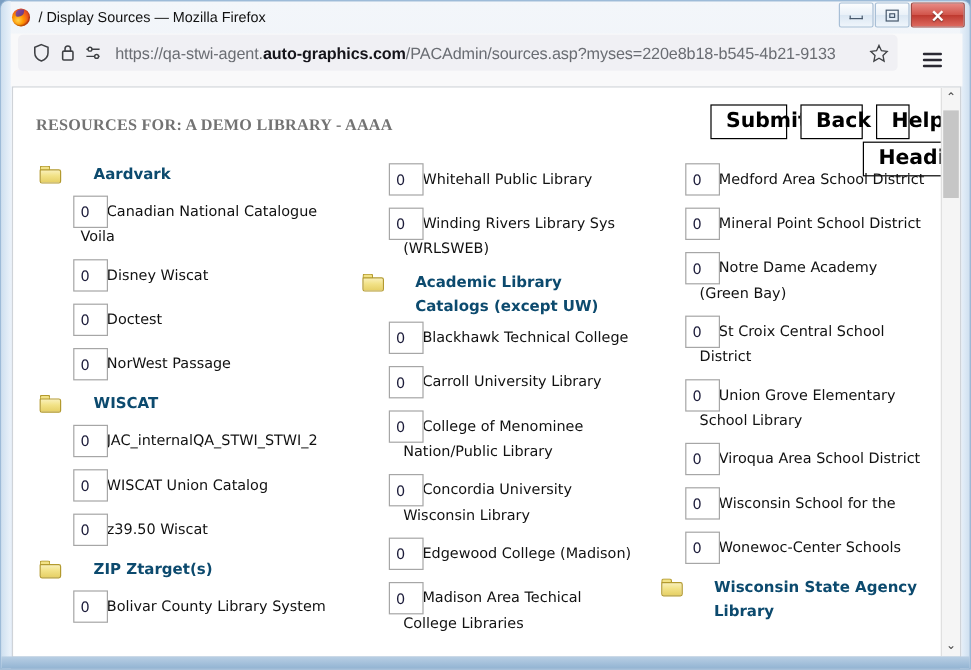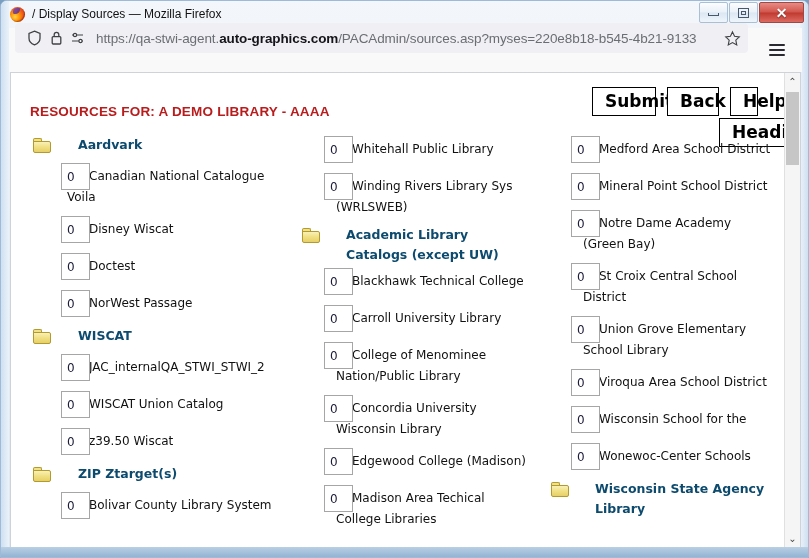--- a/index.html
+++ b/index.html
@@ -136,21 +136,21 @@
     width: 793px;
     height: 44px;
     background: #f9f9fa;
     display: flex;
     align-items: center;
     box-sizing: border-box;
   }
   .urlbar {
     position: absolute;
     left: 14px;
-    top: 22px;
+    top: 28px;
     width: 733px;
     height: 30px;
     border-radius: 4px;
     background: #f0f0f4;
     display: flex;
     align-items: center;
     box-sizing: border-box;
     padding: 0 4px 0 8px;
   }
   .nav-icon {
@@ -226,25 +226,25 @@
   }
 
   
   .page-header {
     position: relative;
     height: 62px;
   }
   .page-title {
     position: absolute;
     left: 19px;
-    top: 31px;
-    font-family: Liberation Sans, sans-serif;
+    top: 23px;
+    font-family: Liberation Serif, serif;
     font-weight: bold;
     font-size: 13.5px;
-    color: #b91c1c;
+    color: #737373;
     letter-spacing: 0.2px;
     white-space: nowrap;
   }
   .btn-row {
     position: absolute;
     top: 14px;
     left: 581px;
     display: flex;
     gap: 11px;
   }

